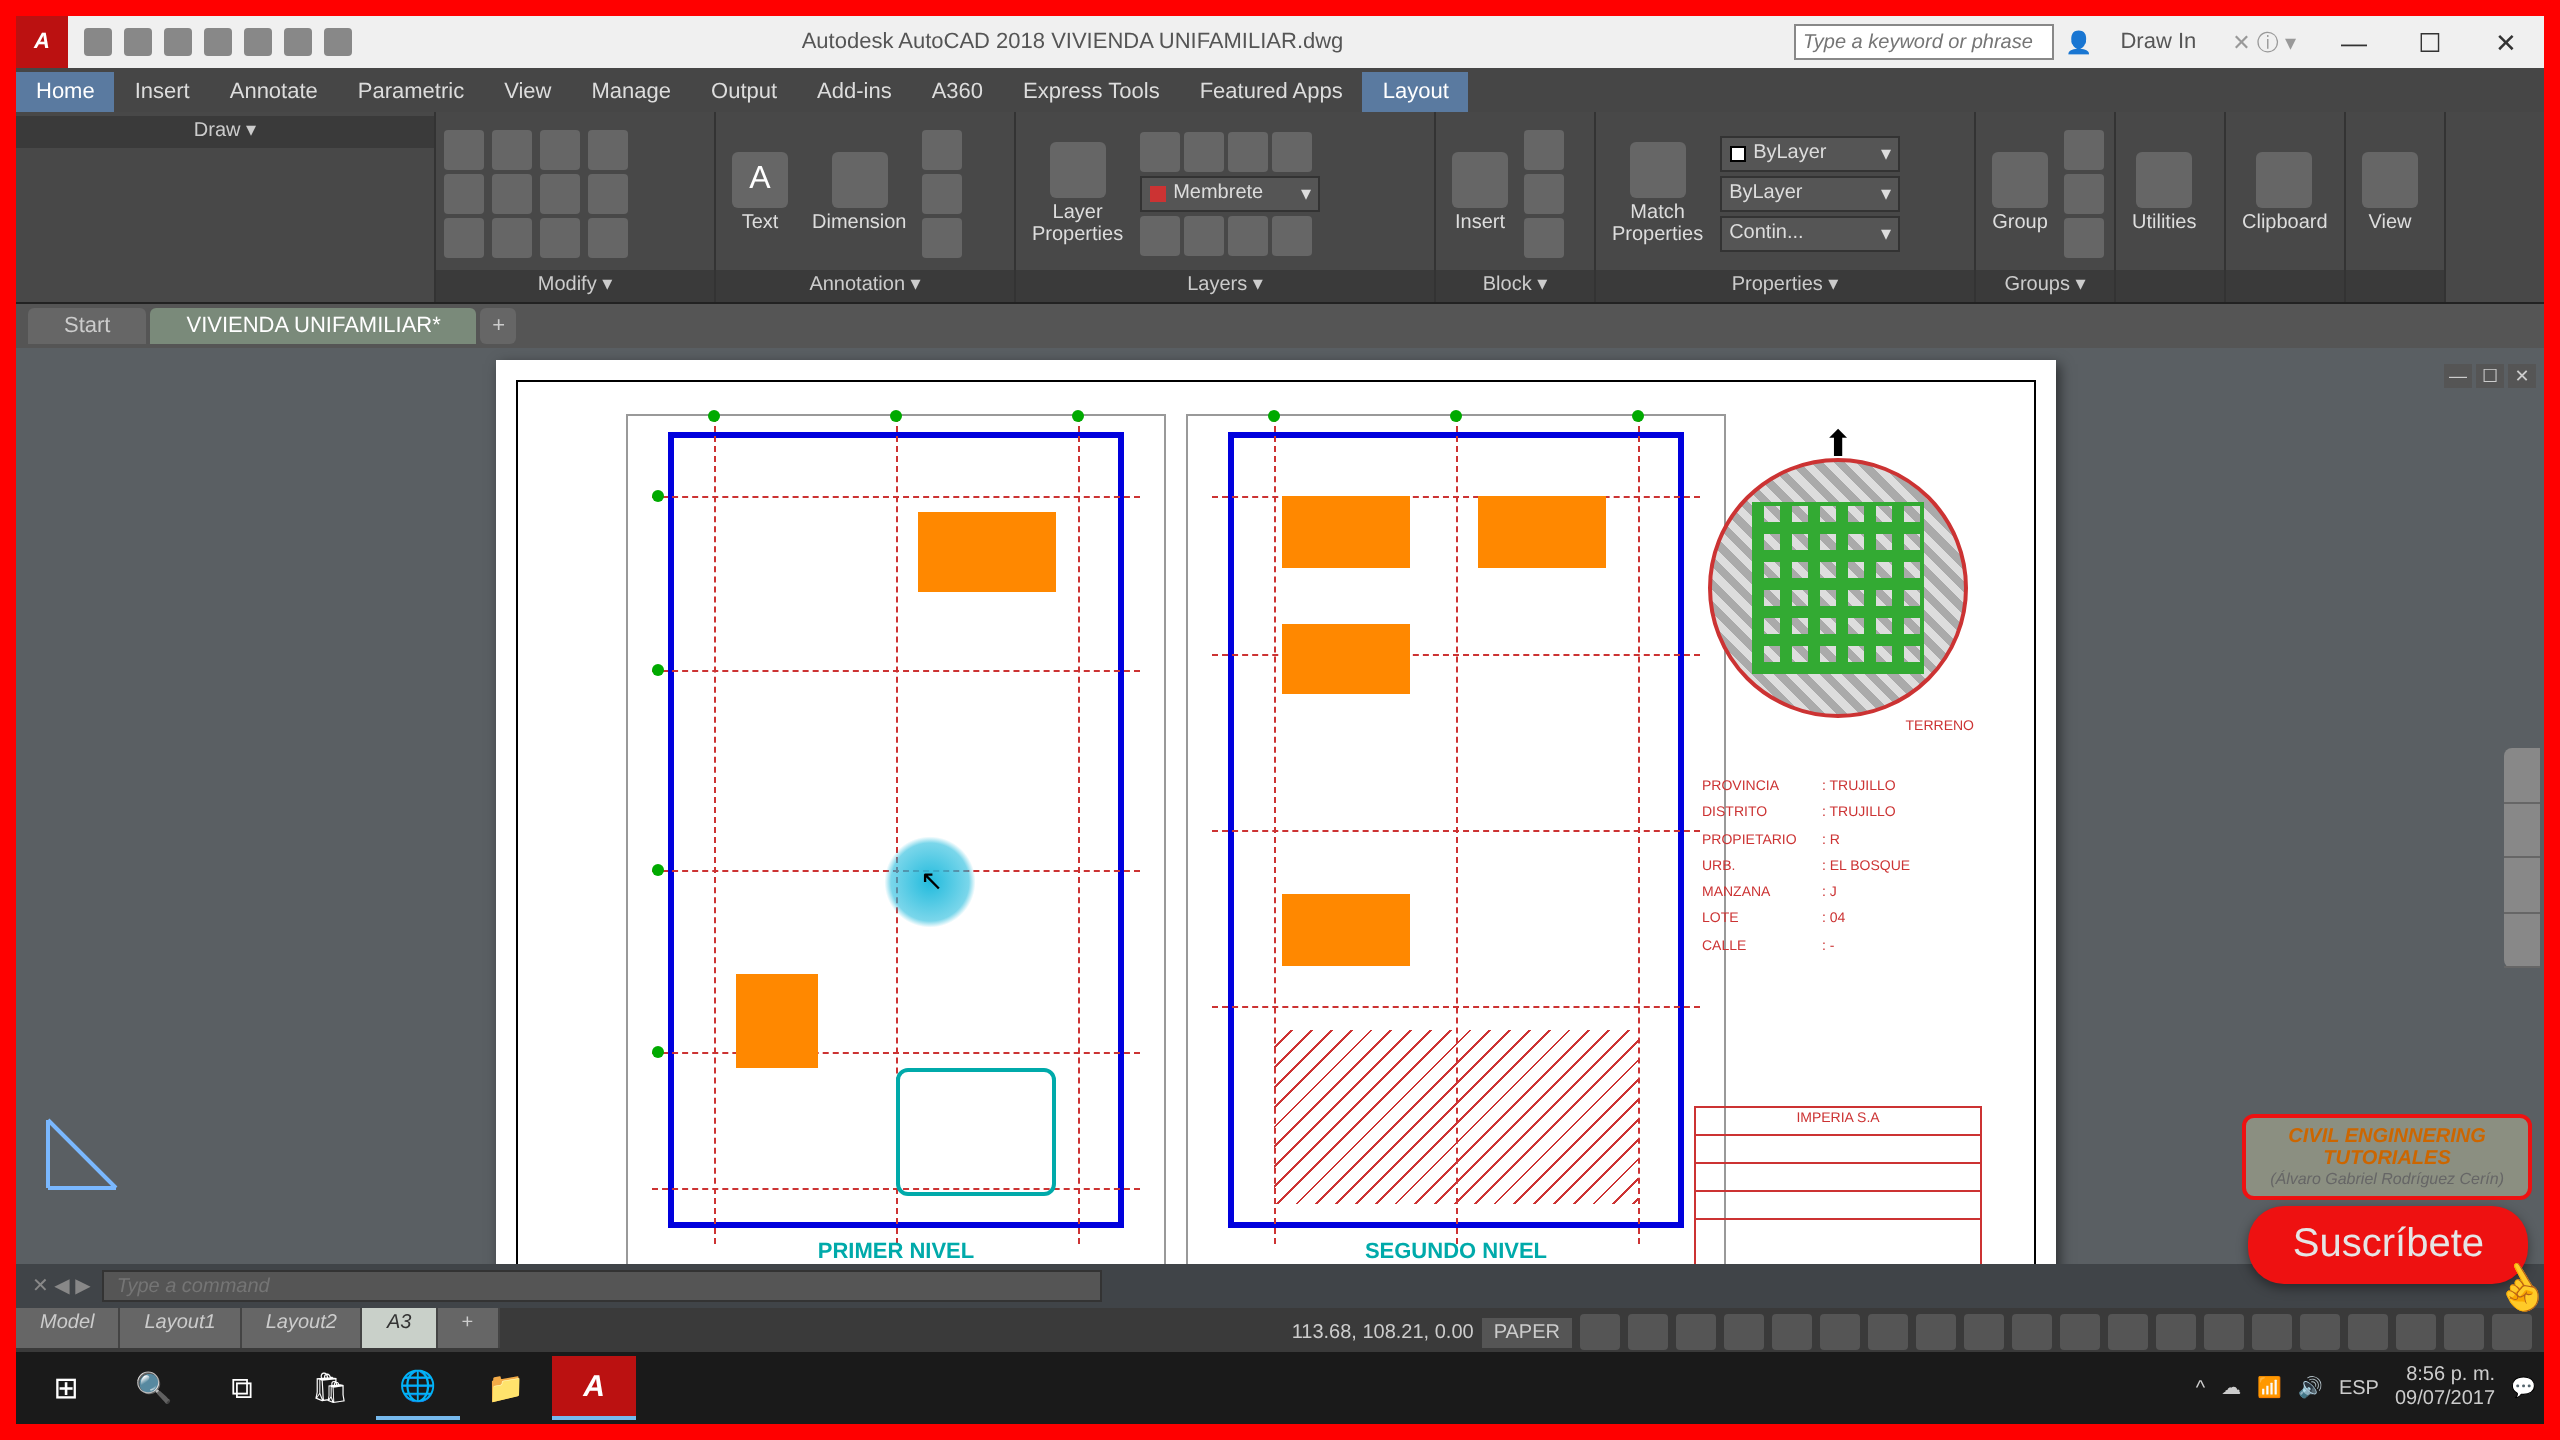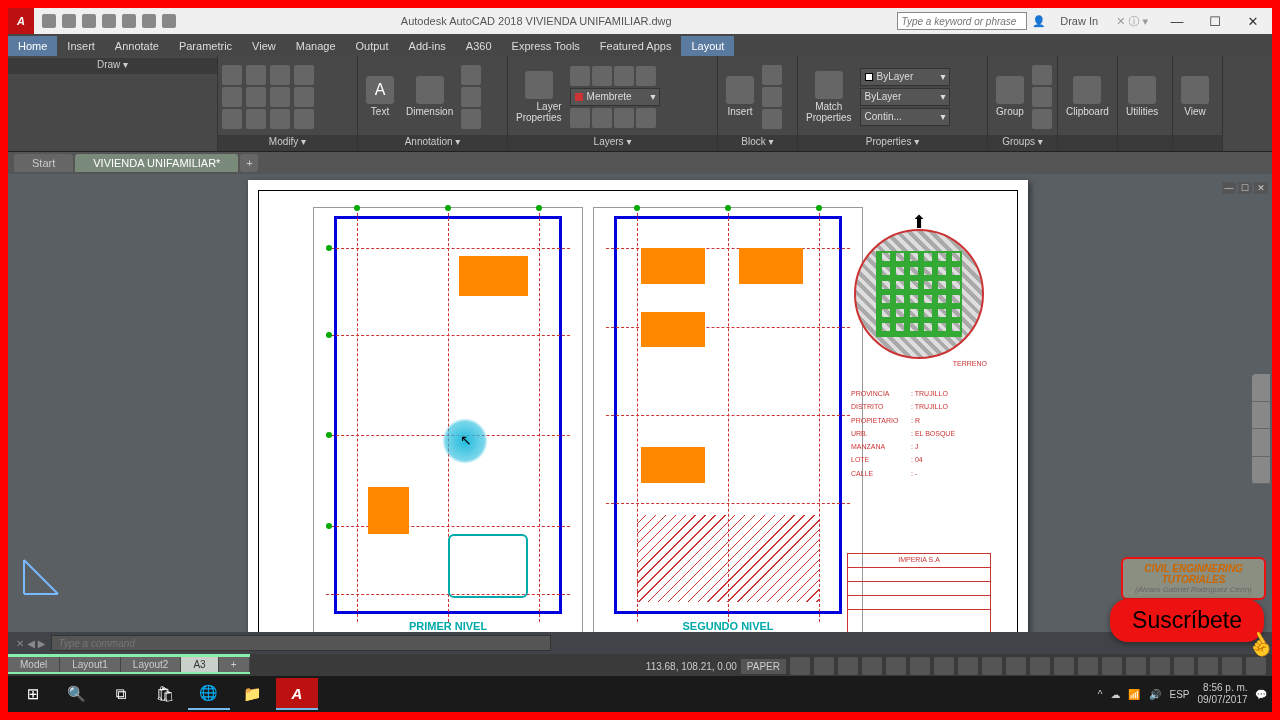--- a/index.html
+++ b/index.html
@@ -53,32 +53,32 @@
 .info-table div{display:flex;}
 .info-table .k{width:60px;}
 .titleblock{position:absolute;bottom:6px;left:10px;right:10px;height:80px;border:1px solid #c33;}
 .titleblock .row{border-bottom:1px solid #c33;height:14px;}
 .cursor-spot{position:absolute;left:434px;top:244px;width:46px;height:46px;background:radial-gradient(circle,#2bd 0%,#2bd9 60%,transparent 70%);border-radius:50%;}
 .cursor-arrow{position:absolute;left:452px;top:258px;font-size:14px;color:#000;}
 .paper-ctrl{position:absolute;right:4px;top:8px;display:flex;gap:2px;}
 .paper-ctrl div{width:14px;height:12px;background:#555;color:#ccc;font-size:9px;display:flex;align-items:center;justify-content:center;}
 .cmdline{height:22px;background:#404448;display:flex;align-items:center;padding:0 8px;gap:6px;}
 .cmdline input{flex:0 0 500px;height:16px;background:#555;border:1px solid #333;color:#aaa;font-size:10px;font-style:italic;padding:0 6px;}
-.layout-tabs{height:20px;background:#86efac;display:flex;align-items:center;font-size:10px;}
+.layout-tabs{height:20px;background:#86efac;display:flex;font-size:10px;font-style:italic;}
 .layout-tabs .lt{padding:2px 12px;color:#ccc;background:#666;border-right:1px solid #444;}
 .layout-tabs .lt.active{background:#c9d0c9;color:#333;}
 .statusbar{height:24px;background:#3a3a3a;display:flex;align-items:center;color:#ccc;font-size:10px;padding:0 6px;gap:4px;}
 .statusbar .coords{margin-left:auto;}
 .statusbar .sb{width:20px;height:18px;background:#555;border-radius:2px;}
 .taskbar{height:36px;background:#1a1a1a;display:flex;align-items:center;padding:0 4px;gap:2px;}
 .taskbar .tb{width:42px;height:32px;display:flex;align-items:center;justify-content:center;color:#fff;font-size:15px;}
 .taskbar .tb.active{border-bottom:2px solid #76b9ed;}
 .taskbar .tray{margin-left:auto;display:flex;align-items:center;gap:8px;color:#ccc;font-size:10px;}
 .taskbar .clock{text-align:right;line-height:1.2;}
-.subscribe{position:absolute;right:16px;bottom:78px;background:#e11;color:#000000;padding:8px 22px;border-radius:18px;font-size:23px;font-weight:500;box-shadow:0 2px 6px rgba(0,0,0,.4);margin-top:44px;}
+.subscribe{position:absolute;right:16px;bottom:78px;background:#e11;color:#e5e5e5;padding:8px 22px;border-radius:18px;font-size:20px;font-weight:500;box-shadow:0 2px 6px rgba(0,0,0,.4);margin-top:44px;}
 .channel-box{position:absolute;right:14px;bottom:120px;border:2px solid #e11;border-radius:6px;padding:4px 12px;text-align:center;background:rgba(255,255,200,.3);}
 .channel-box .l1{color:#cc6600;font-size:10px;font-weight:bold;font-style:italic;}
 .channel-box .l2{color:#cc6600;font-size:10px;font-weight:bold;font-style:italic;}
 .channel-box .l3{color:#666;font-size:8px;font-style:italic;}
 .hand{position:absolute;right:6px;bottom:62px;font-size:22px;transform:rotate(-30deg);}
 .side-palette{position:absolute;right:2px;top:200px;width:18px;height:110px;background:#888;border-radius:4px 0 0 4px;display:flex;flex-direction:column;}
 .side-palette div{flex:1;border-bottom:1px solid #666;}
 </style>
 </head>
 <body>
@@ -167,21 +167,21 @@
             <div class="sm"></div>
             <div class="sm"></div>
           </div>
       </div>
       <div class="label">Annotation ▾</div>
     </div>
     <div class="panel" style="width:210px">
       <div class="body">
         <div class="bigbtn">
             <div class="ic"></div>
-            <span style="white-space:pre-line;text-align:right">Layer
+            <span style="white-space:pre-line;text-align:center">Layer
 Properties</span>
           </div>
         <div style="display:flex;flex-direction:column;gap:2px">
           <div style="display:flex;gap:2px">
               <div class="sm"></div>
               <div class="sm"></div>
               <div class="sm"></div>
               <div class="sm"></div>
             </div>
           <div class="dropdown">
@@ -241,34 +241,34 @@
             <span>Group</span>
           </div>
         <div class="smallgrid">
             <div class="sm"></div>
             <div class="sm"></div>
             <div class="sm"></div>
           </div>
       </div>
       <div class="label">Groups ▾</div>
     </div>
+    <div class="panel" style="width:55px">
+      <div class="body">
+          <div class="bigbtn">
+            <div class="ic"></div>
+            <span>Utilities</span>
+          </div>
+        </div>
+      <div class="label"> </div>
+    </div>
     <div class="panel" style="width:60px">
       <div class="body">
           <div class="bigbtn">
             <div class="ic"></div>
             <span>Clipboard</span>
-          </div>
-        </div>
-      <div class="label"> </div>
-    </div>
-    <div class="panel" style="width:55px">
-      <div class="body">
-          <div class="bigbtn">
-            <div class="ic"></div>
-            <span>Utilities</span>
           </div>
         </div>
       <div class="label"> </div>
     </div>
     <div class="panel" style="width:50px">
       <div class="body">
           <div class="bigbtn">
             <div class="ic"></div>
             <span>View</span>
           </div>

